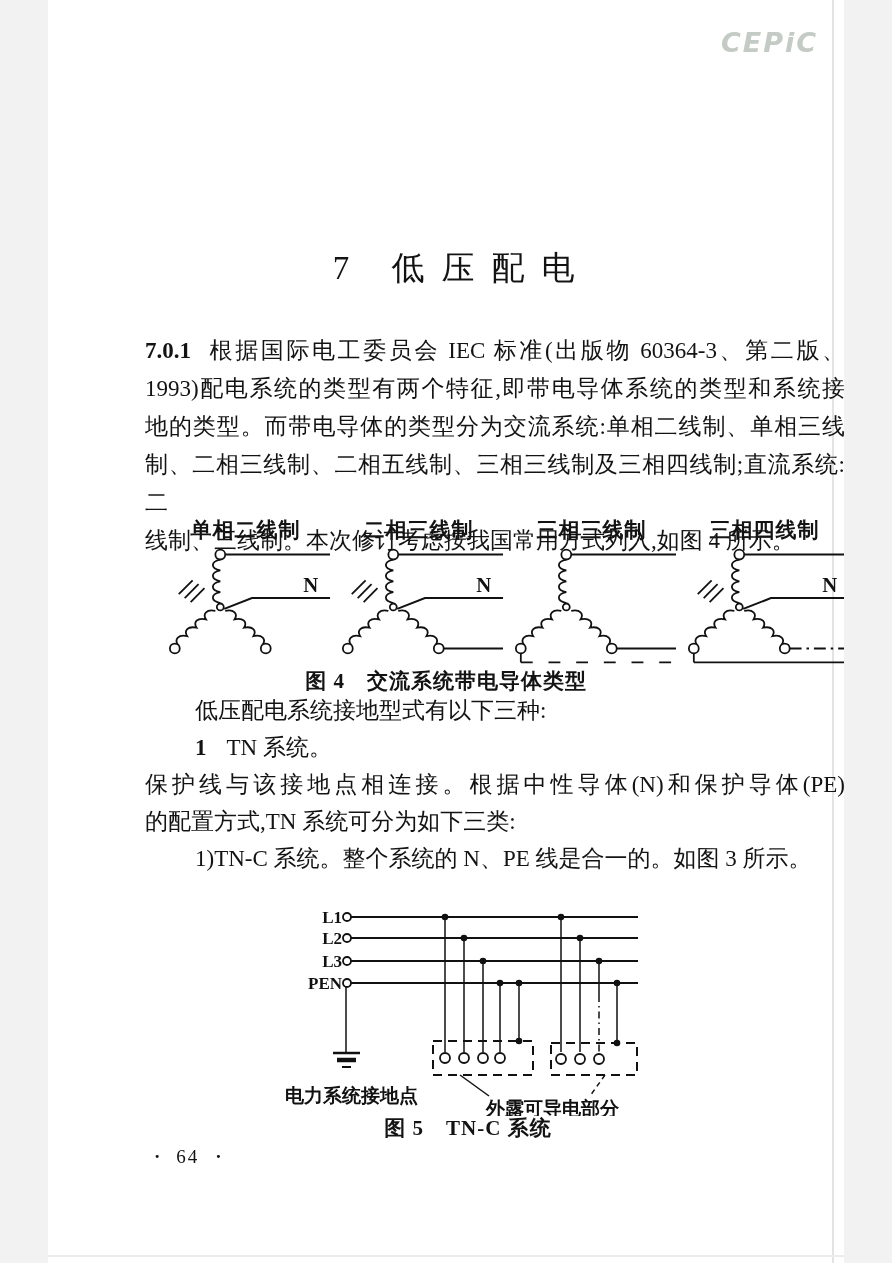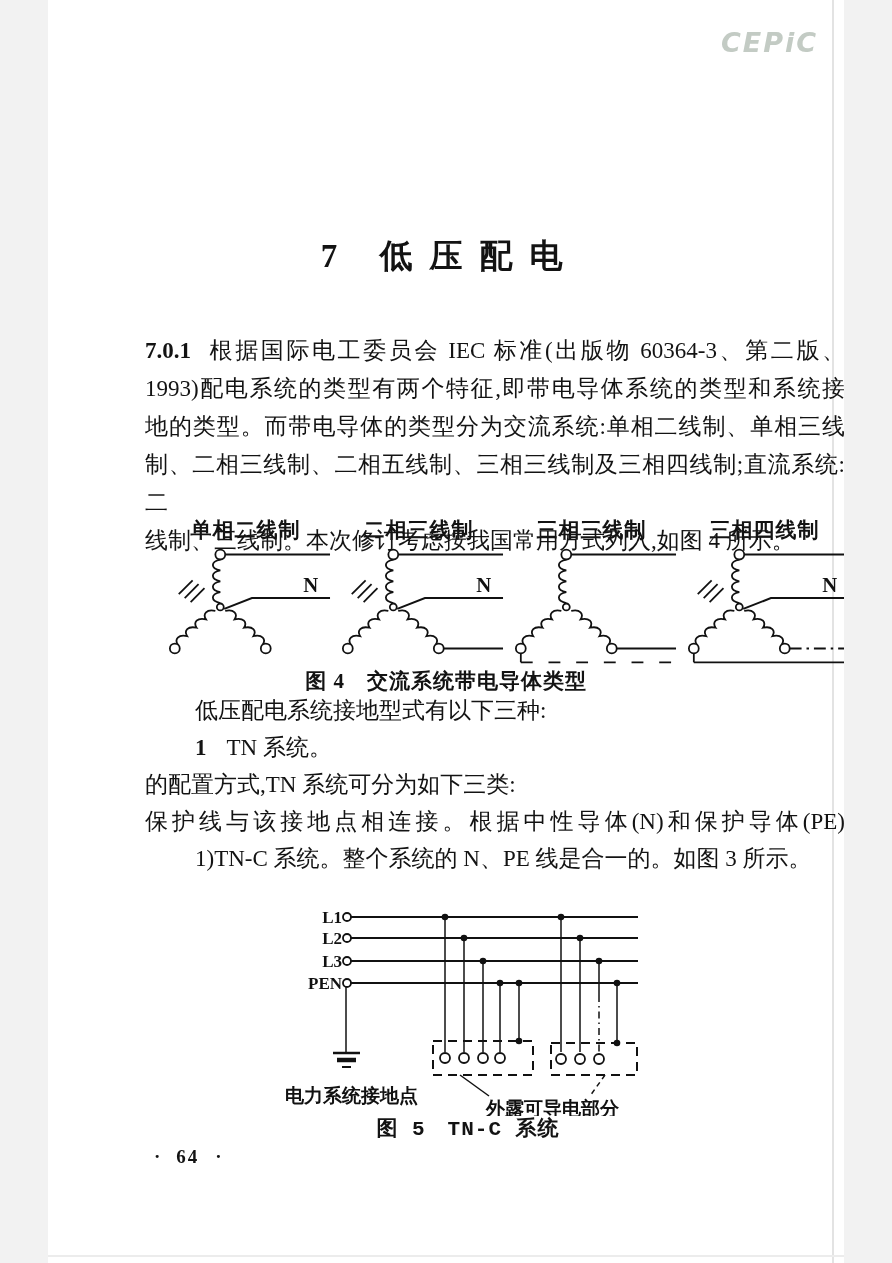--- a/index.html
+++ b/index.html
@@ -12,21 +12,21 @@
   .scan-edge-b { position:absolute; bottom:6px; left:0; width:100%; height:2px; background:#ececec; }
 
   .logo {
     position:absolute; top:27px; right:26px;
     font-family:"DejaVu Sans","Liberation Sans",sans-serif;
     font-weight:bold; font-style:italic; font-size:27px;
     color:#c3cbc4; letter-spacing:2px;
   }
 
   .title { position:absolute; top:230px; left:0; width:100%; text-align:center;
-    font-size:33px; font-weight:bold; margin:4px; }
+    font-size:33px; font-weight:normal; margin:16px; }
   .title .num { margin-right:34px; }
   .title .txt { letter-spacing:17px; }
 
   .para { position:absolute; left:97px; width:700px; font-size:23px; }
   .p1 { top:332px; line-height:38px; }
   .p2 { top:692px; line-height:37px; }
   .line { white-space:nowrap; }
   .stretch { white-space:normal; text-align:justify; text-align-last:justify; }
   .indent { padding-left:50px; }
   .pnum { font-weight:bold; margin-right:16px;margin-top:12px; }
@@ -39,30 +39,30 @@
     letter-spacing:1px; white-space:nowrap; }
   svg { display:block; }
   svg line, svg path, svg polyline, svg rect { stroke:#111; fill:none; }
   svg text { fill:#111; font-family:"Liberation Serif","DejaVu Serif",serif; }
   .term { fill:#fff; stroke:#111; stroke-width:1.8; }
   .dot  { fill:#111; stroke:none; }
   .nlbl { font-size:21px; font-weight:bold; }
 
   .figcap { position:absolute; text-align:center; font-size:21px; font-weight:bold; }
   .fig4cap { top:667px; left:0; width:100%; letter-spacing:1px; }
-  .fig5cap { top:1114px; left:235px; width:370px; letter-spacing:1px;font-family:Liberation Mono, monospace; }
+  .fig5cap { top:1114px; left:235px; width:370px; letter-spacing:1px; }
   .figcap .cp { margin-right:22px; }
 
   .fig5 { position:absolute; top:900px; left:235px; }
   .buslbl { font-size:17px; font-weight:bold; }
   .anno { font-size:19px; font-weight:bold; }
 
   .footer { position:absolute; top:1146px; left:106px; font-size:19px; }
   .footer .fdot { font-weight:bold; }
-  .footer .fnum { margin:14px 16px; letter-spacing:2px;font-weight:bold; }
+  .footer .fnum { margin:14px 16px; letter-spacing:2px; }
 </style>
 </head>
 <body>
 
 <div class="page">
   <div class="scan-edge-r"></div>
   <div class="scan-edge-b"></div>
 
   <div class="logo">CEPiC</div>
 
@@ -170,22 +170,22 @@
 
   <div class="figcap fig4cap">
     <span class="cp">图 4</span><span>交流系统带电导体类型</span>
   </div>
 
   <div class="para p2">
     <div class="line indent">低压配电系统接地型式有以下三种:</div>
     <div class="line indent">
       <span class="inum">1</span><span>TN 系统。</span>
     </div>
+    <div class="line stretch">保护线与该接地点相连接。根据中性导体(N)和保护导体(PE)</div>
     <div class="line">的配置方式,TN 系统可分为如下三类:</div>
-    <div class="line stretch">保护线与该接地点相连接。根据中性导体(N)和保护导体(PE)</div>
     <div class="line indent">1)TN-C 系统。整个系统的 N、PE 线是合一的。如图 3 所示。</div>
   </div>
 
   <div class="fig5">
     <svg width="370" height="216" viewBox="0 0 370 216">
 
       <g stroke-width="2">
         <line x1="68" y1="17" x2="355" y2="17"></line>
         <line x1="68" y1="38" x2="355" y2="38"></line>
         <line x1="68" y1="61" x2="355" y2="61"></line>

